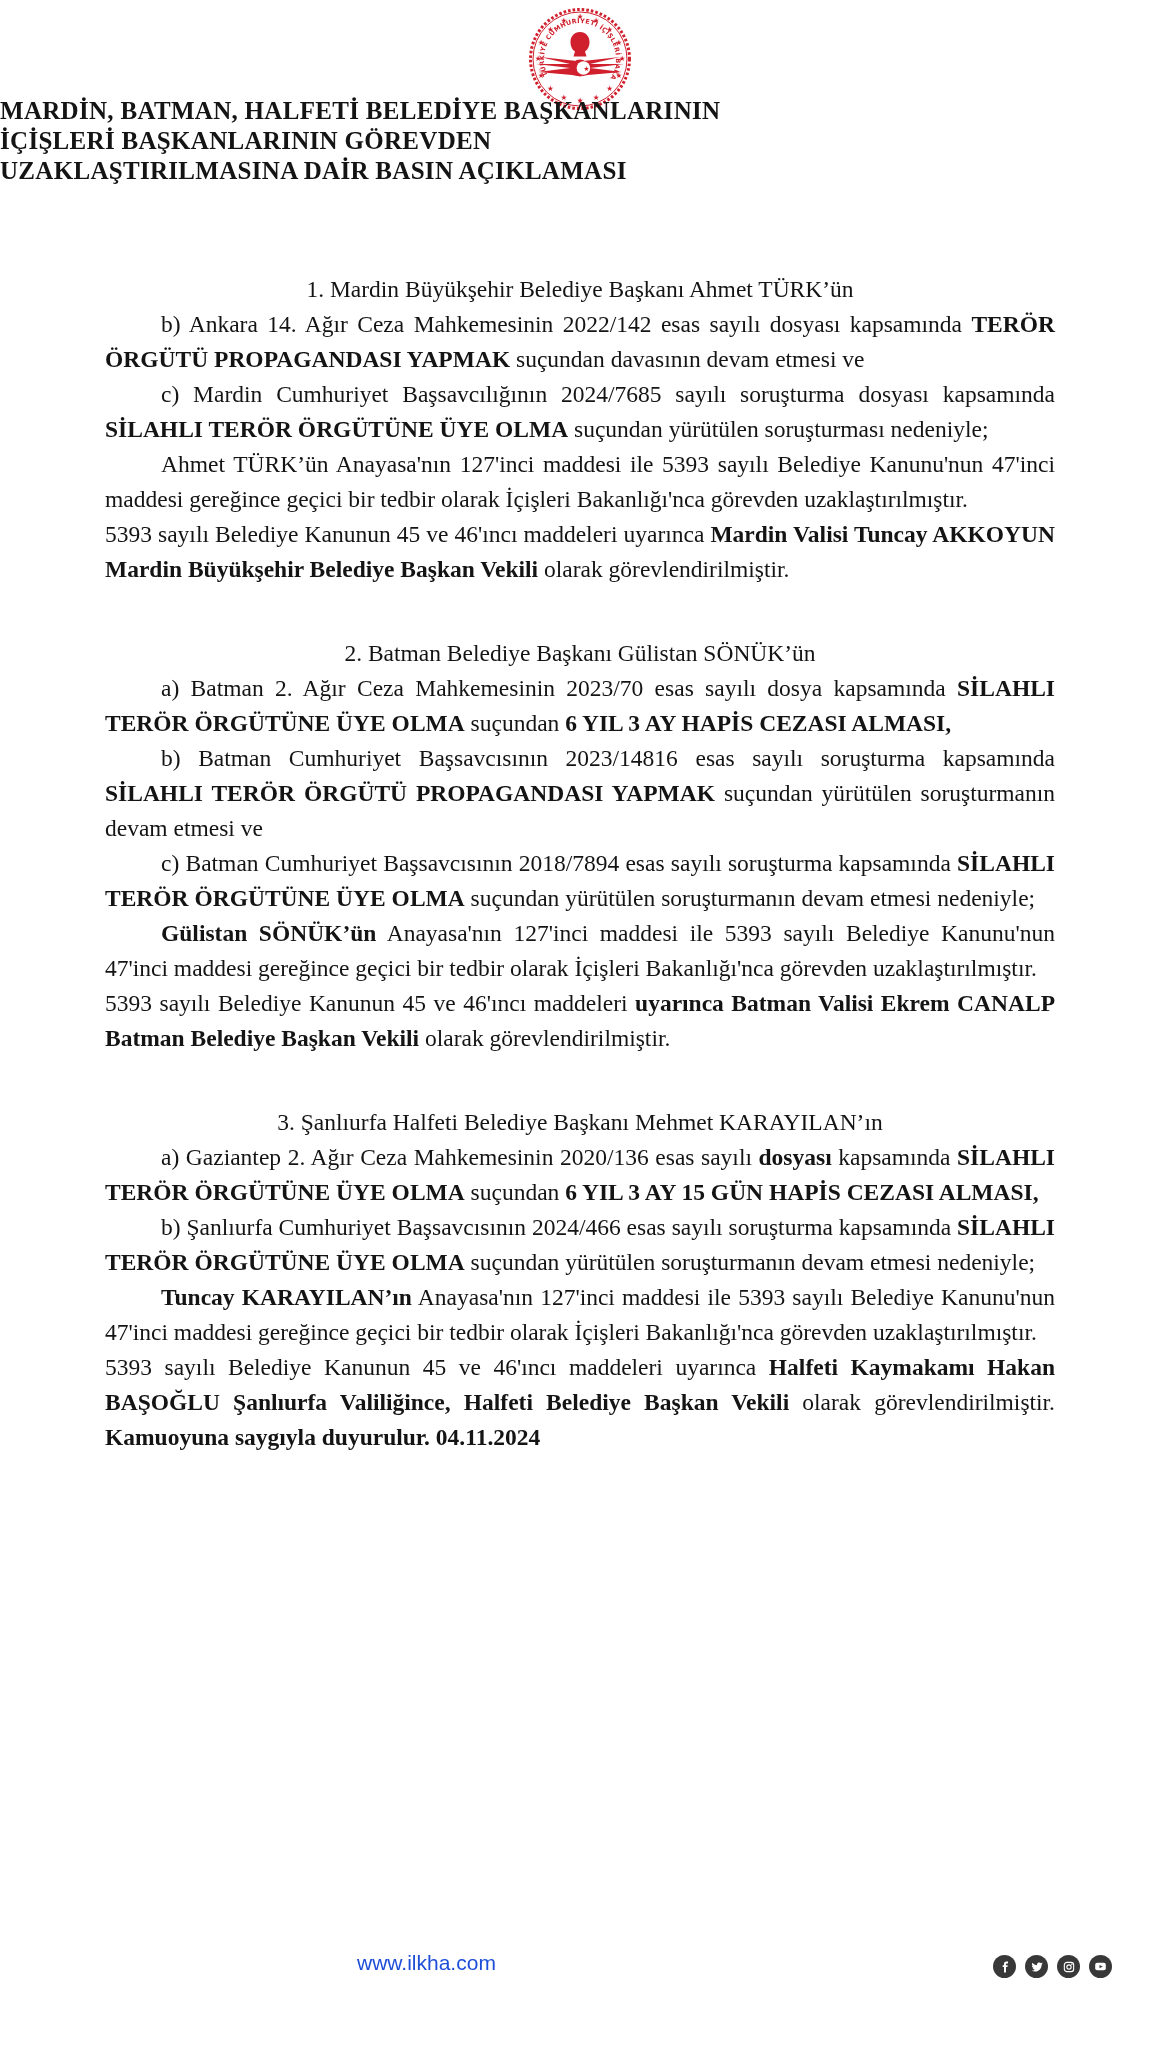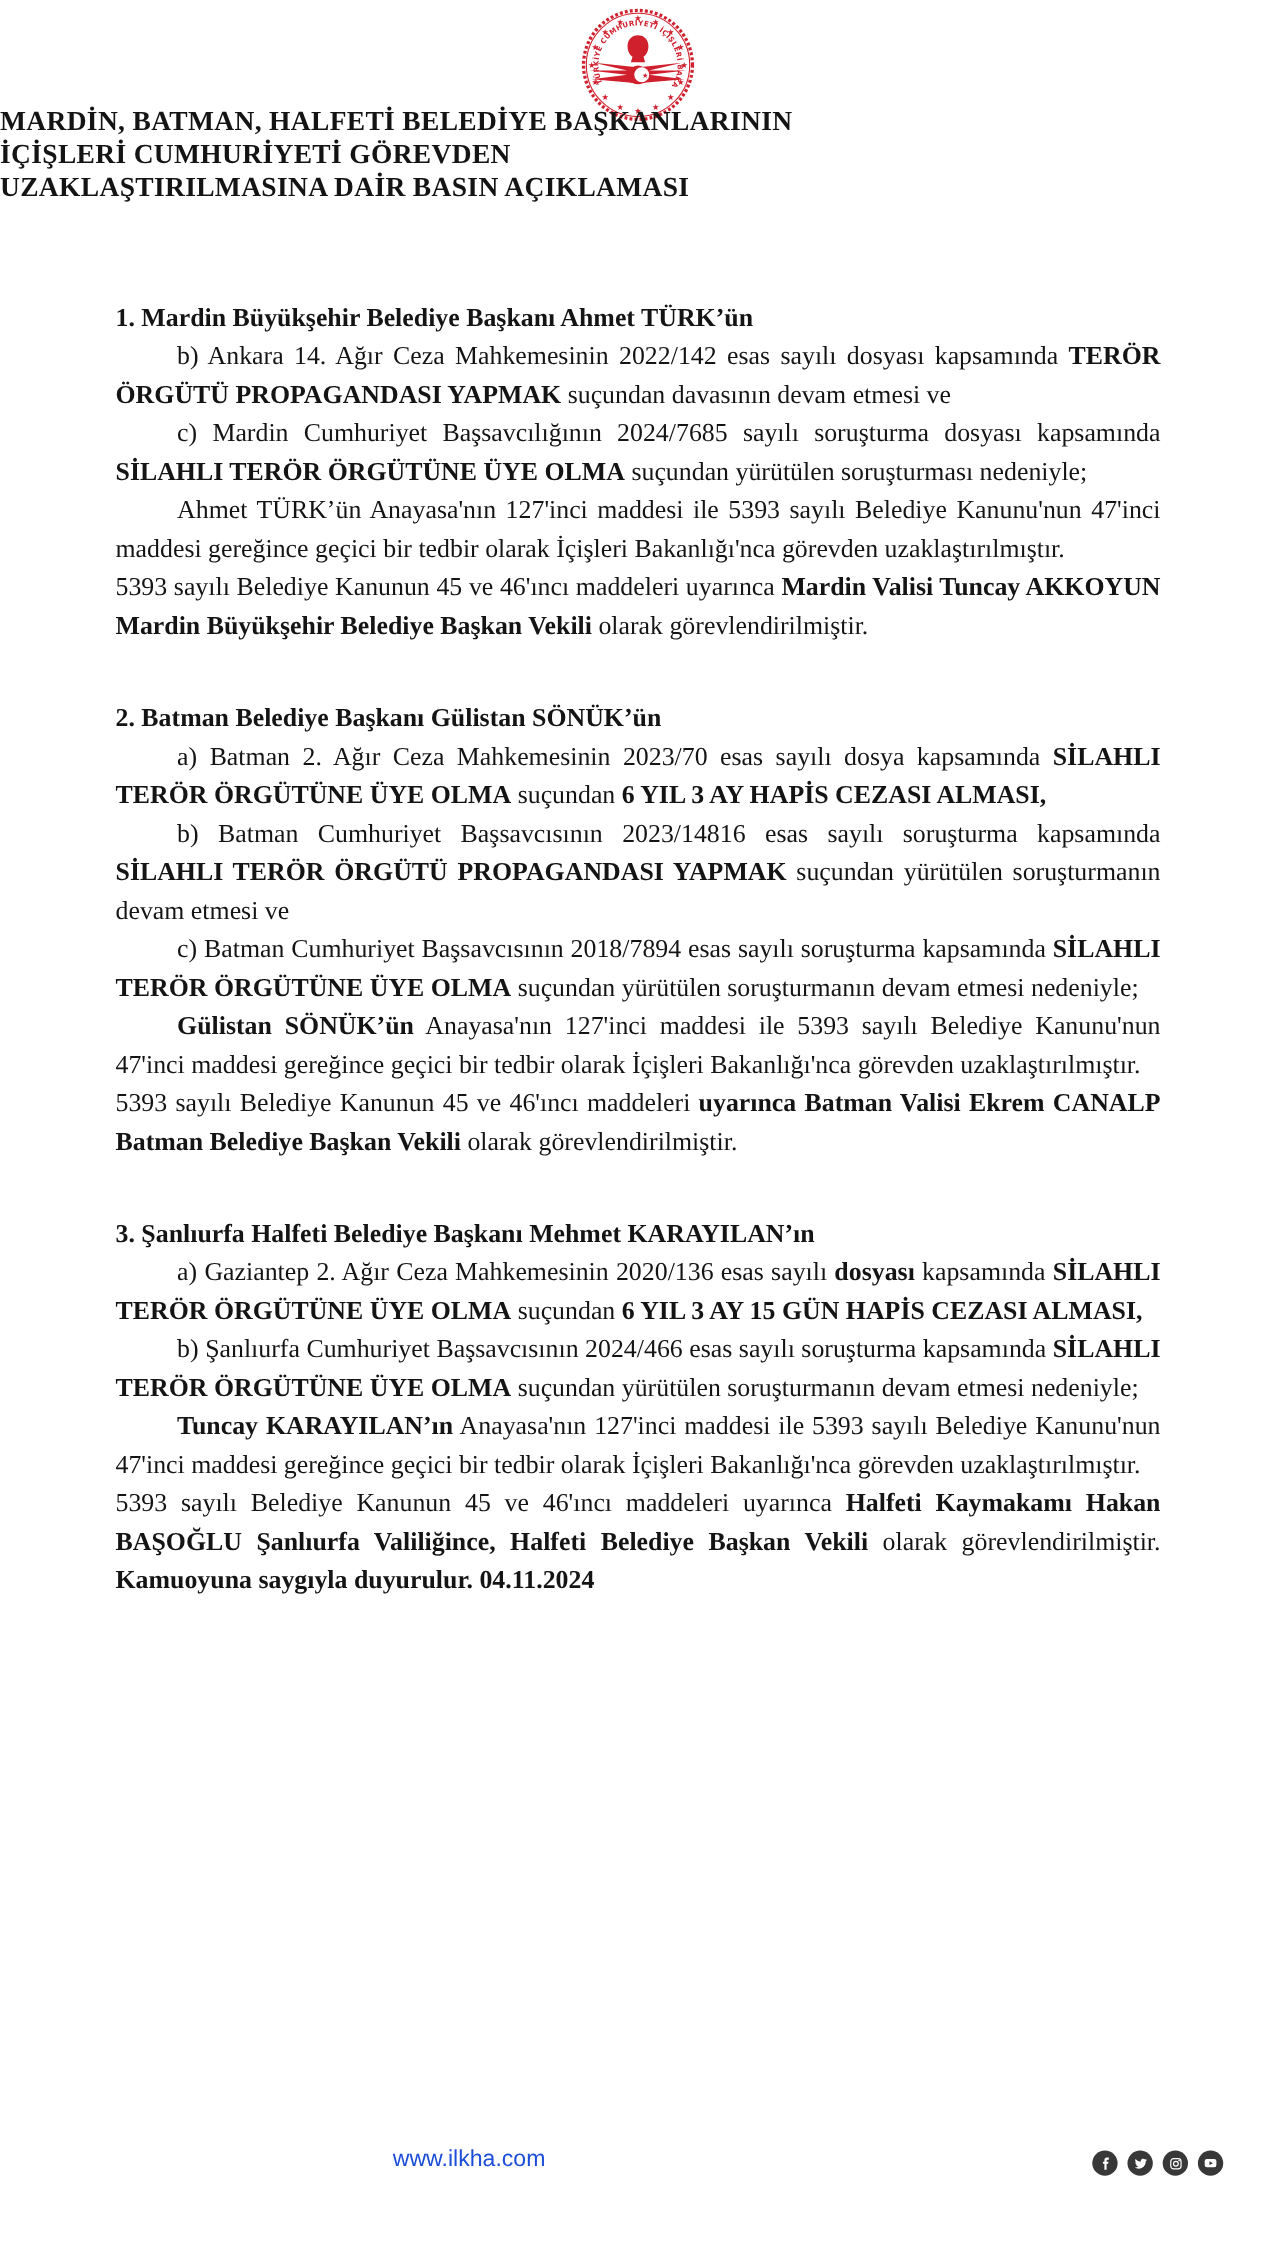--- a/index.html
+++ b/index.html
@@ -14,21 +14,21 @@
     position:absolute; top:96px; left:0; width:100%;
     text-align:left; font-weight:bold; font-size:25px; line-height:30px;
     letter-spacing:.3px;
   }
   .doc-body {
     position:absolute; top:272px; left:105px; width:950px;
     font-size:23.5px; line-height:35px; text-align:justify;
   }
   .section { margin-top:49px; }
   .section:first-child { margin-top:0; }
-  .sec-heading { font-weight:bold; text-align:left; }
+  .sec-heading { font-weight:normal; text-align:center; }
   .para { text-align:justify; }
   .para.indent { text-indent:56px; }
   .para b { font-weight:bold; }
   .watermark {
     position:absolute; top:1951px; left:357px;
     font-family:"Liberation Sans", sans-serif; font-size:21px; color:#1d4ed8;
   }
   .socials { position:absolute; top:1955px; left:993px; display:flex; gap:9px; }
   .social-btn {
     width:23px; height:23px; border-radius:50%; background:#383838;
@@ -75,21 +75,21 @@
         <circle cx="60" cy="62" r="8.5"></circle>
       </g>
       <circle cx="63.4" cy="62" r="6.8" fill="#ffffff"></circle>
       <text x="66.5" y="64.6" font-size="6.5" fill="#d0202e" font-family="DejaVu Sans" text-anchor="middle">★</text>
       <text x="60" y="97" font-size="5.5" fill="#d0202e" font-family="DejaVu Sans" text-anchor="middle">★</text>
     </svg>
   </div>
 
   <h1 class="doc-title">
       <div>MARDİN, BATMAN, HALFETİ BELEDİYE BAŞKANLARININ</div>
-      <div>İÇİŞLERİ CUMHURİYETİ GÖREVDEN</div>
+      <div>İÇİŞLERİ BAŞKANLARININ GÖREVDEN</div>
       <div>UZAKLAŞTIRILMASINA DAİR BASIN AÇIKLAMASI</div>
     </h1>
 
   <div class="doc-body">
       <section class="section">
         <div class="sec-heading">1. Mardin Büyükşehir Belediye Başkanı Ahmet TÜRK’ün</div>
         <p class="para indent"><span>b)  Ankara 14. Ağır Ceza Mahkemesinin 2022/142 esas sayılı dosyası kapsamında </span><b>TERÖR ÖRGÜTÜ PROPAGANDASI YAPMAK</b><span> suçundan davasının devam etmesi ve</span></p>
         <p class="para indent"><span>c) Mardin Cumhuriyet Başsavcılığının 2024/7685 sayılı soruşturma dosyası kapsamında </span><b>SİLAHLI TERÖR ÖRGÜTÜNE ÜYE OLMA</b><span> suçundan yürütülen soruşturması nedeniyle;</span></p>
         <p class="para indent"><span>Ahmet TÜRK’ün Anayasa'nın 127'inci maddesi ile 5393 sayılı Belediye Kanunu'nun 47'inci maddesi gereğince geçici bir tedbir olarak İçişleri Bakanlığı'nca görevden uzaklaştırılmıştır.</span></p>
         <p class="para"><span>5393 sayılı Belediye Kanunun 45 ve 46'ıncı maddeleri uyarınca </span><b>Mardin Valisi Tuncay AKKOYUN Mardin Büyükşehir Belediye Başkan Vekili</b><span> olarak görevlendirilmiştir.</span></p>

